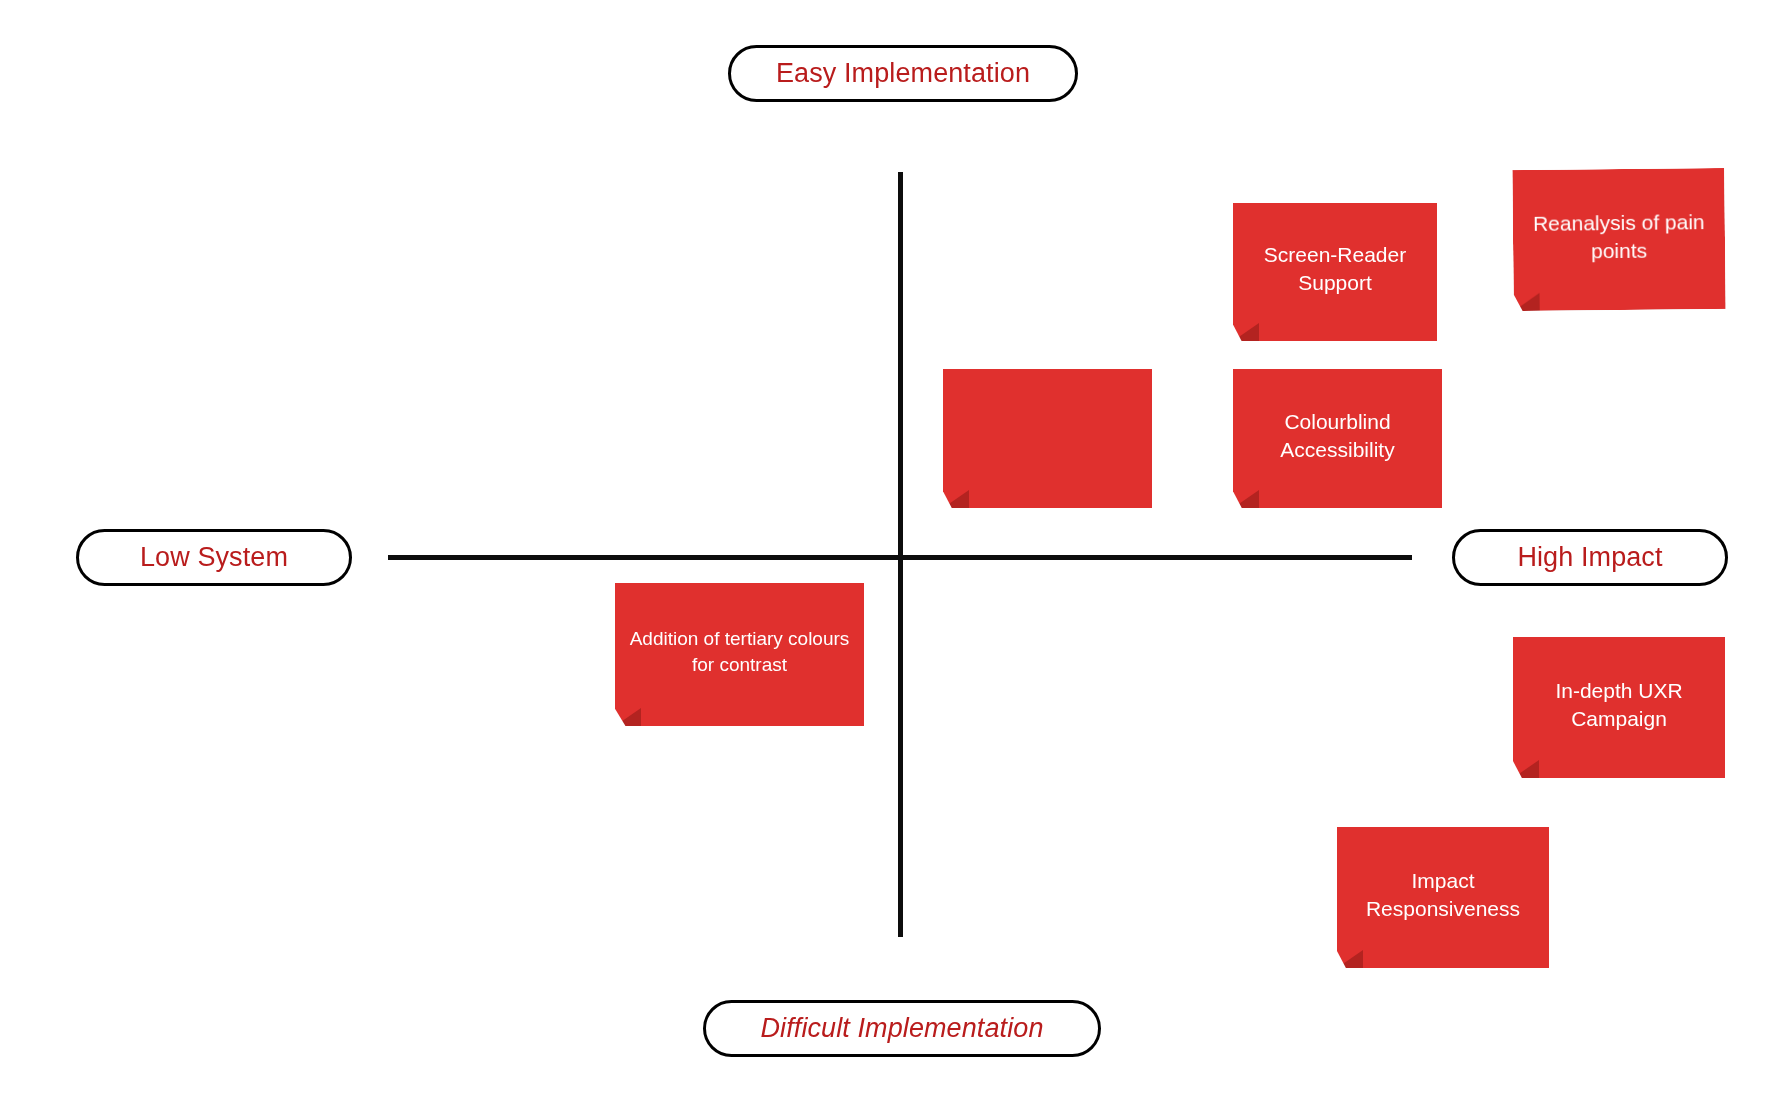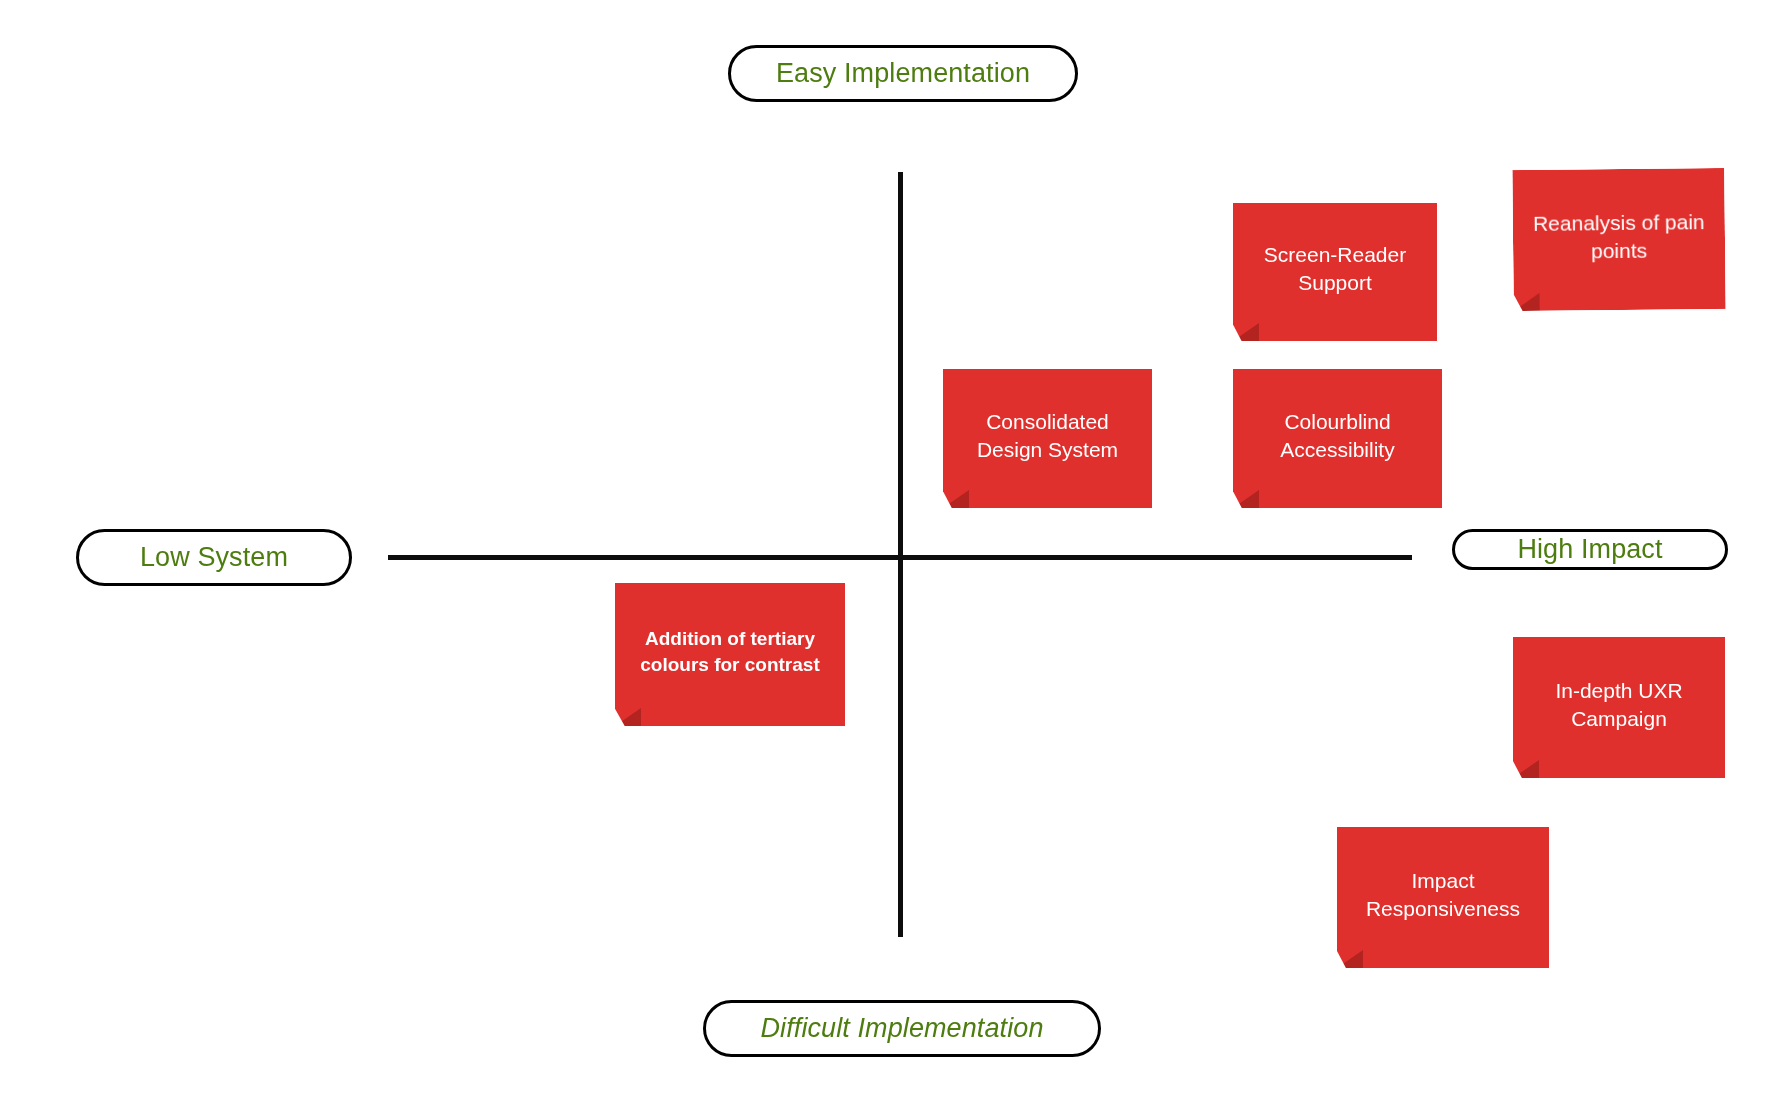--- a/index.html
+++ b/index.html
@@ -30,21 +30,21 @@
     background: #0d0d0d;
   }
 
   
   .pill {
     position: absolute;
     box-sizing: border-box;
     border: 3px solid #000000;
     border-radius: 999px;
     background: #ffffff;
-    color: #4d7c0f;
+    color: #b91c1c;
     display: flex;
     align-items: center;
     justify-content: center;
     font-size: 27px;
     font-weight: 400;
     letter-spacing: 0.1px;
     white-space: nowrap;
     padding: 0 26px;
   }
 
@@ -97,45 +97,44 @@
   </div>
 
   <div class="pill" style="left:703px; top:1000px; width:398px; height:57px;font-style:italic;">
     <span>Difficult Implementation</span>
   </div>
 
   <div class="pill" style="left:76px; top:529px; width:276px; height:57px;">
     <span>Low System</span>
   </div>
 
-  <div class="pill" style="left:1452px; top:529px; width:276px; height:41px;">
+  <div class="pill" style="left:1452px; top:529px; width:276px; height:57px;">
     <span>High Impact</span>
   </div>
 
   <div class="note" style="left:1233px; top:203px; width:204px; height:138px; font-size:21px;justify-content:flex-end;">
     <span class="fold"></span>
     <span class="note-text">Screen-Reader Support</span>
   </div>
 
   <div class="note" style="left:1513px; top:169px; width:212px; height:141px; font-size:21px; transform:rotate(-0.6deg);">
     <span class="fold"></span>
     <span class="note-text">Reanalysis of pain points</span>
   </div>
 
   <div class="note" style="left:943px; top:369px; width:209px; height:139px; font-size:21px;">
     <span class="fold"></span>
-    <span class="note-text">Consolidated Design System</span>
   </div>
 
   <div class="note" style="left:1233px; top:369px; width:209px; height:139px; font-size:21px;">
     <span class="fold"></span>
     <span class="note-text">Colourblind Accessibility</span>
   </div>
 
-  <div class="note" style="left:615px; top:583px; width:230px; height:143px; font-size:19px;font-weight:bold;">
+  <div class="note" style="left:615px; top:583px; width:249px; height:143px; font-size:19px;">
     <span class="fold"></span>
     <span class="note-text">Addition of tertiary colours for contrast</span>
   </div>
 
   <div class="note" style="left:1513px; top:637px; width:212px; height:141px; font-size:21px;justify-content:center;">
     <span class="fold"></span>
     <span class="note-text">In-depth UXR Campaign</span>
   </div>
 
   <div class="note" style="left:1337px; top:827px; width:212px; height:141px; font-size:21px;">

